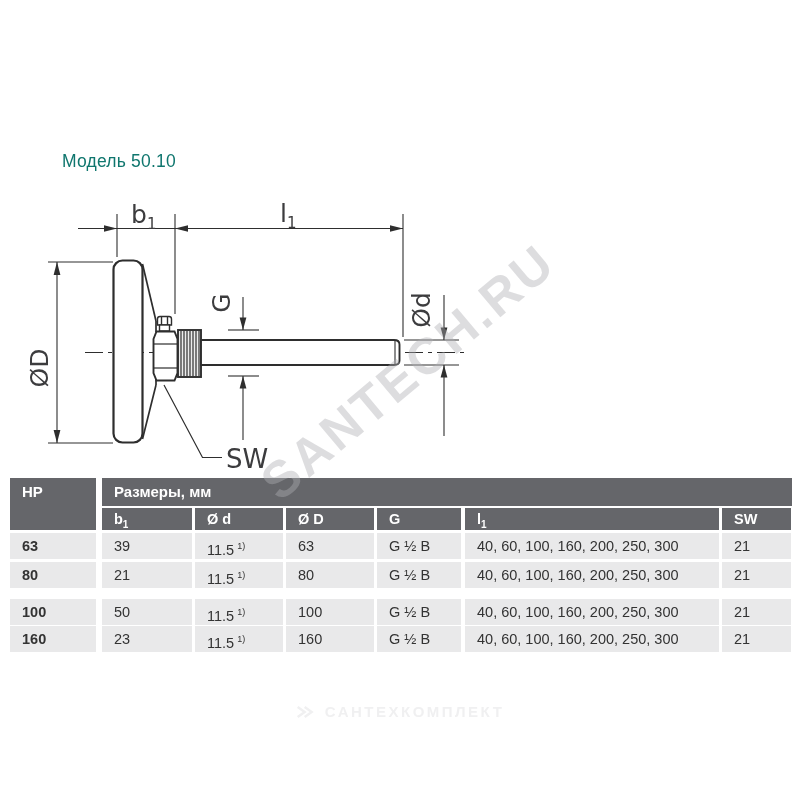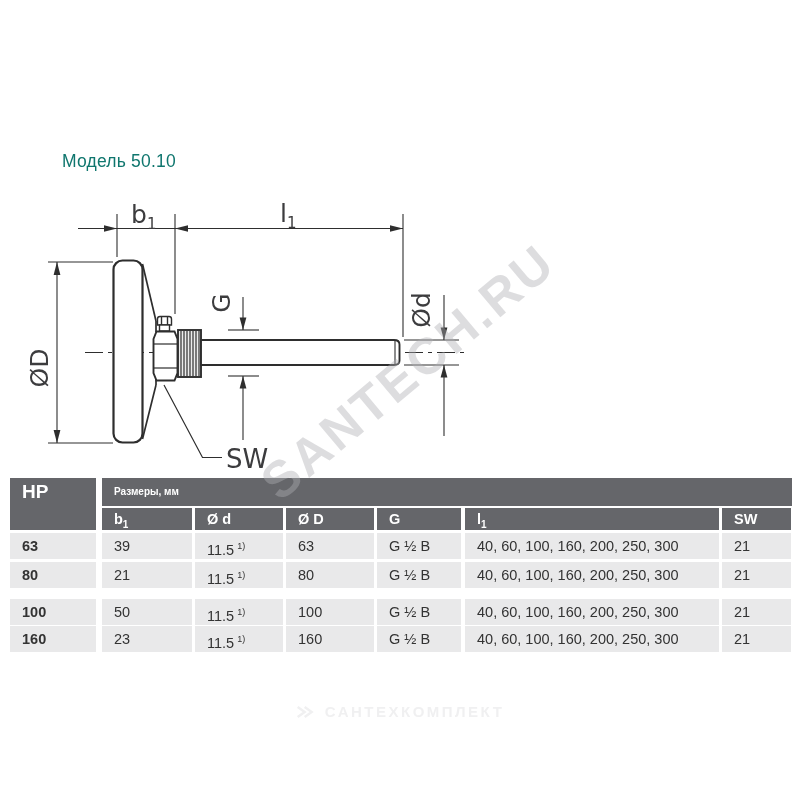--- a/index.html
+++ b/index.html
@@ -13,22 +13,22 @@
   .watermark{position:absolute;left:408px;top:372px;z-index:5;
              transform:translate(-50%,-50%) rotate(-40deg);
              font-size:51px;font-weight:700;letter-spacing:3px;white-space:nowrap;
              color:rgba(174,174,178,0.42);pointer-events:none;}
 
   
   .tbl{position:absolute;left:10px;top:478px;width:782px;height:168px;z-index:2;font-size:14.5px;}
   .cell{box-sizing:border-box;padding-left:12px;overflow:hidden;white-space:nowrap;}
   .hd{background:#65666a;color:#ffffff;font-weight:700;}
   .rc{background:#e9e9ea;color:#333333;}
-  .hp-head{position:absolute;left:0;top:0;width:86px;height:52px;line-height:28px;font-size:19px;}
-  .hdr1{position:absolute;left:92px;top:0;width:690px;height:28px;line-height:28px;font-size:10px;}
+  .hp-head{position:absolute;left:0;top:0;width:86px;height:52px;line-height:28px;font-size:15px;}
+  .hdr1{position:absolute;left:92px;top:0;width:690px;height:28px;line-height:28px;font-size:15px;}
   .hdr2{position:absolute;left:92px;top:30px;height:22px;display:flex;}
   .hdr2 .cell{height:22px;line-height:22px;font-size:14.5px;}
   .row{position:absolute;left:0;height:26px;display:flex;justify-content:center;}
   .row .cell{height:26px;line-height:26px;}
   .r0{top:55px}.r1{top:84px}.r2{top:121px}.r3{top:148px}
   .w-hp{width:86px;margin-right:6px;font-weight:700;}
   .w-b1{width:90px;margin-right:3px;}
   .w-d{width:88px;margin-right:3px;}
   .w-D{width:88px;margin-right:3px;}
   .w-g{width:84px;margin-right:4px;}

